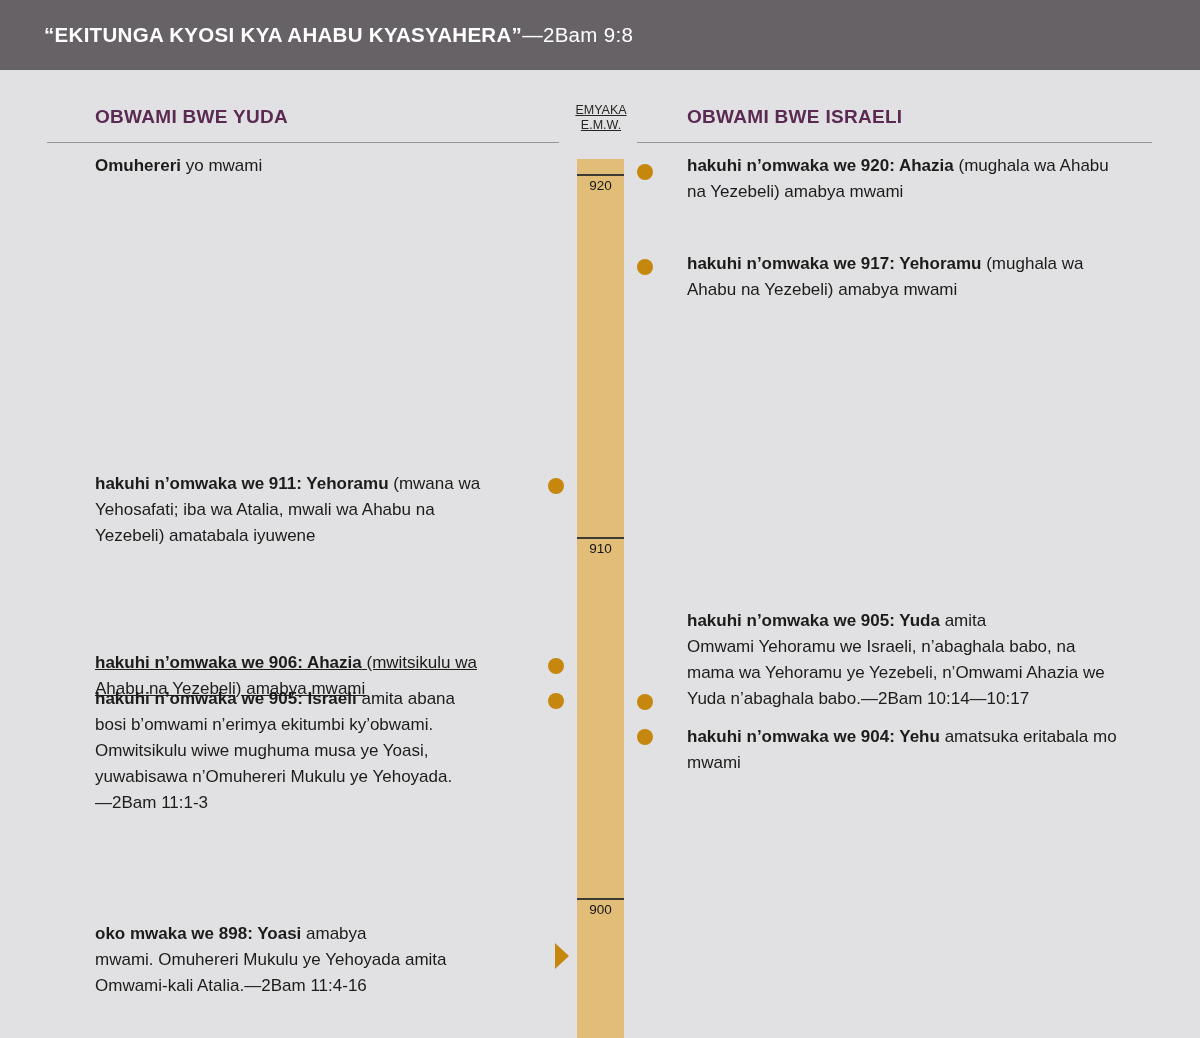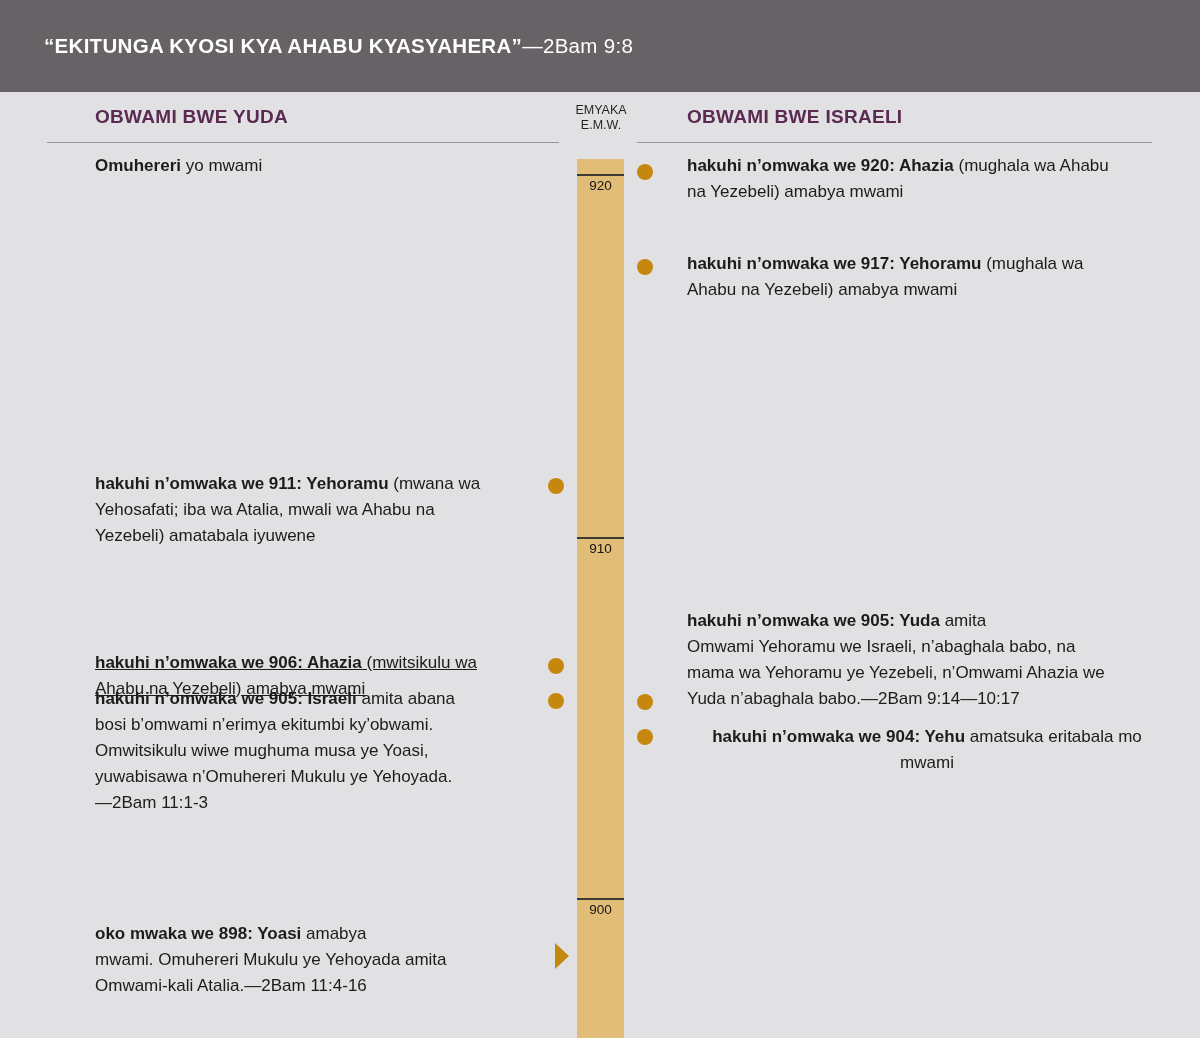--- a/index.html
+++ b/index.html
@@ -15,21 +15,21 @@
   *{margin:0;padding:0;box-sizing:border-box;}
   html,body{background:var(--bg);}
   .canvas{
     position:relative;width:1200px;height:1038px;overflow:hidden;
     background:var(--bg);
     font-family:"Liberation Sans", sans-serif;
     color:var(--ink);
   }
   
   .title-bar{
-    position:absolute;left:0;top:0;width:1200px;height:92px;
+    position:absolute;left:0;top:0;width:1200px;height:70px;
     background:var(--bar);display:flex;align-items:center;
   }
   .title-bar h1{
     margin-left:44px;font-size:20.5px;letter-spacing:.3px;color:#fff;
     font-weight:700;white-space:nowrap;
   }
   .title-bar h1 .ref{font-weight:400;}
   
   .col-heading{
     position:absolute;top:106px;font-size:19px;font-weight:700;
@@ -38,20 +38,21 @@
   .heading-judah{left:95px;}
   .heading-israel{left:687px;}
   .rule{position:absolute;top:142px;height:1px;background:var(--rule);}
   .rule-left{left:47px;width:512px;}
   .rule-right{left:637px;width:515px;}
   
   .axis-label{
     position:absolute;left:601px;top:103px;transform:translateX(-50%);
     text-align:center;font-size:12.5px;line-height:15px;color:#262624;
     white-space:nowrap;
+    text-decoration:underline;
   }
   
   .timeline-col{
     position:absolute;left:577px;top:159px;width:47px;height:895px;
     background:var(--gold);
     padding-left:8px;
   }
   .tick{position:absolute;left:0;width:100%;}
   .tick-line{position:absolute;left:0;top:0;width:100%;height:2px;background:var(--tick);}
   .tick-year{
@@ -80,21 +81,21 @@
   }
   .entry b{font-weight:700;}
   .judah-1{left:95px;top:153px;}
   .judah-2{left:95px;top:471px;}
   .judah-3{left:95px;top:650px;text-decoration:underline;}
   .judah-4{left:95px;top:686px;}
   .judah-5{left:95px;top:921px;}
   .israel-1{left:687px;top:153px;}
   .israel-2{left:687px;top:251px;}
   .israel-3{left:687px;top:608px;}
-  .israel-4{left:687px;top:724px;text-align:center;}
+  .israel-4{left:687px;top:724px;}
 </style>
 </head>
 <body>
 
 <div class="canvas">
 
   <div class="title-bar">
     <h1><span>“EKITUNGA KYOSI KYA AHABU KYASYAHERA”</span><span class="ref">—2Bam 9:8</span></h1>
   </div>
 
@@ -145,17 +146,17 @@
 mwami. Omuhereri Mukulu ye Yehoyada amita
 Omwami-kali Atalia.—2Bam 11:4-16</span></p>
 
   <p class="entry israel-1"><b>hakuhi n’omwaka we 920: Ahazia</b><span> (mughala wa Ahabu
 na Yezebeli) amabya mwami</span></p>
   <p class="entry israel-2"><b>hakuhi n’omwaka we 917: Yehoramu</b><span> (mughala wa
 Ahabu na Yezebeli) amabya mwami</span></p>
   <p class="entry israel-3"><b>hakuhi n’omwaka we 905: Yuda</b><span> amita
 Omwami Yehoramu we Israeli, n’abaghala babo, na
 mama wa Yehoramu ye Yezebeli, n’Omwami Ahazia we
-Yuda n’abaghala babo.—2Bam 9:14—10:17</span></p>
+Yuda n’abaghala babo.—2Bam 10:14—10:17</span></p>
   <p class="entry israel-4"><b>hakuhi n’omwaka we 904: Yehu</b><span> amatsuka eritabala mo
 mwami</span></p>
 
 </div>
 
 </body></html>

